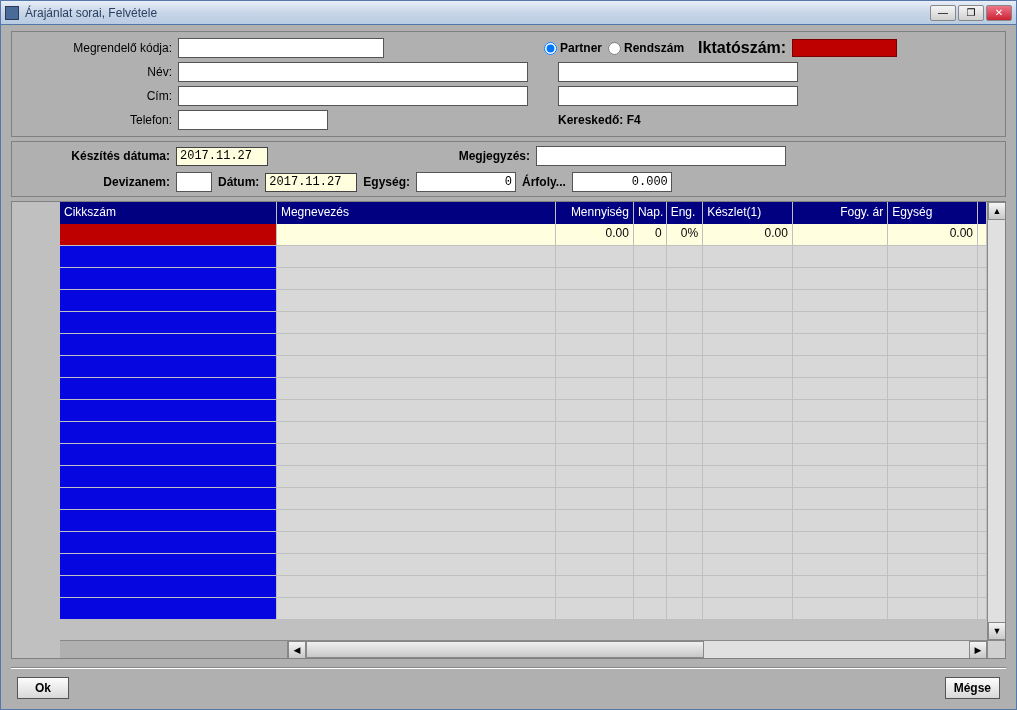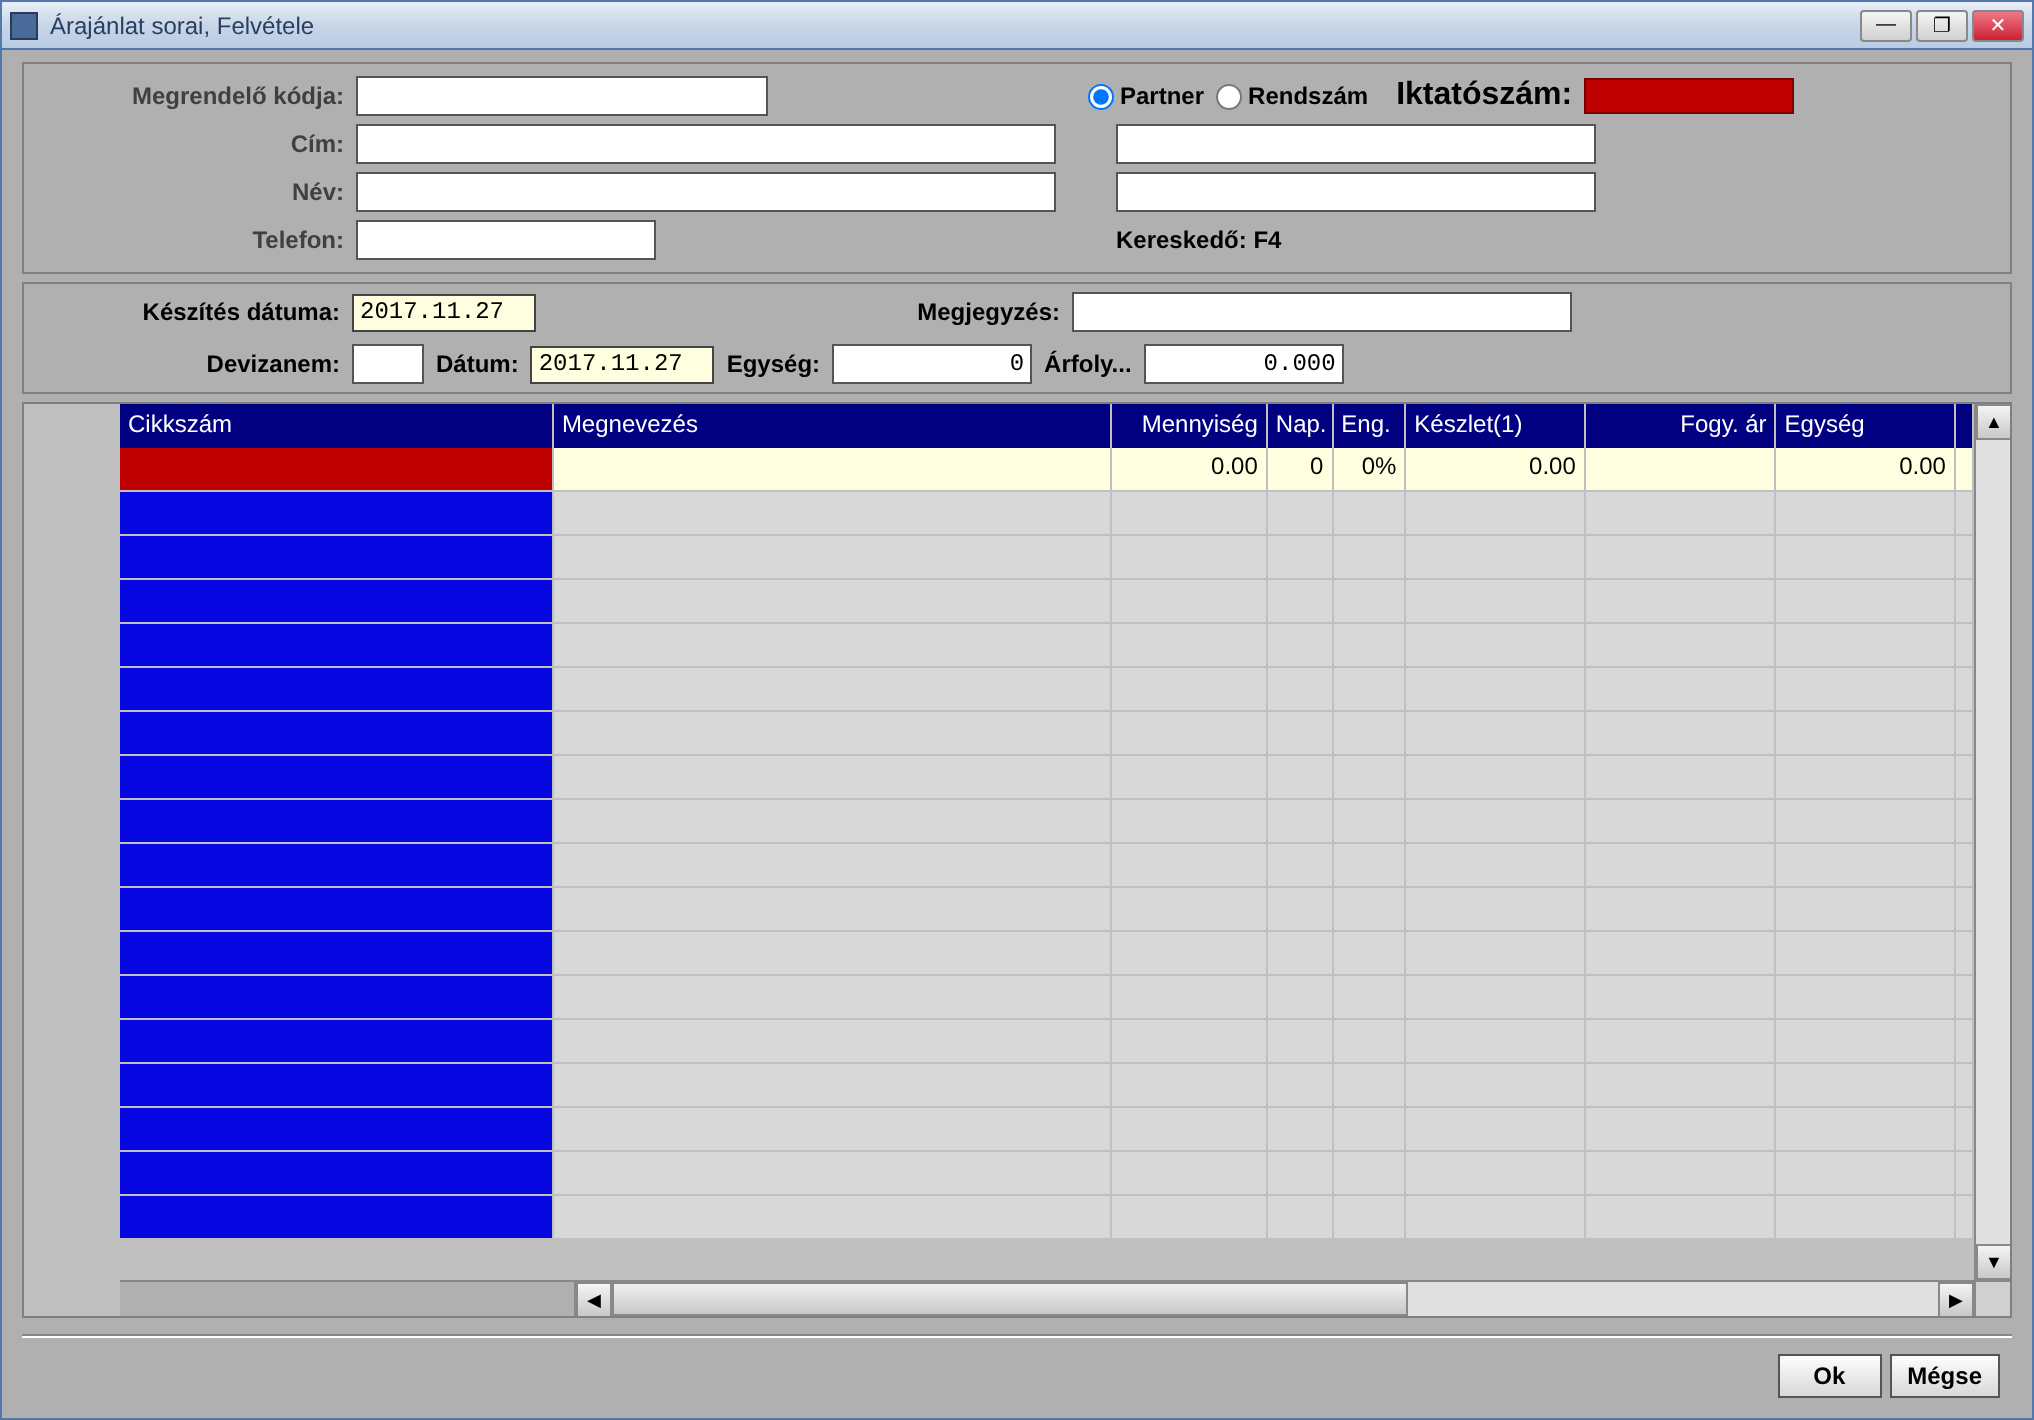--- a/index.html
+++ b/index.html
@@ -47,21 +47,21 @@
     flex-direction: column;
     gap: 4px;
     background: #b0b0b0;
   }
   .form-top {
     border: 1px solid #808080;
     padding: 6px 8px;
     background: #b0b0b0;
   }
   .row { display: flex; align-items: center; margin-bottom: 4px; }
-  .lbl { text-align: right; padding-right: 6px; color: #404040; font-weight: bold; font-size: 12px; }
+  .lbl { text-align: right; padding-right: 6px; color: #000000; font-weight: normal; font-size: 12px; }
   .lbl.w160 { width: 158px; }
   .inp {
     height: 20px; background: #fff; border: 1px solid #555; padding: 0 3px;
     font-size: 12px;
   }
   .radio-group { display: flex; align-items: center; gap: 6px; margin-left: auto; }
   .radio { display: flex; align-items: center; gap: 3px; font-size: 12px; font-weight: bold; }
   .radio input { margin: 0; }
   .ikt-label { font-size: 16px; margin-left: 8px; font-weight: bold; }
   .ikt-box { width: 105px; height: 18px; background: #bf0000; border: 1px solid #7a0000; display: inline-block; vertical-align: middle; }
@@ -138,21 +138,21 @@
     display: flex;
     border-top: 1px solid #888;
   }
   .hscroll .track { flex: 1; background: #e0e0e0; position: relative; }
   .hscroll .thumb { position: absolute; left: 0; top: 0; height: 100%; width: 60%; background: linear-gradient(to bottom, #f0f0f0, #c8c8c8); border: 1px solid #888; }
   .hscroll-offset { width: 228px; background: #b0b0b0; border-right:1px solid #888;}
   .hscroll-right-gap { width: 18px; background: #d0d0d0; border-left: 1px solid #888; }
 
   .footer-sep { height: 2px; border-top: 1px solid #888; border-bottom: 1px solid #fff; margin-top:4px;}
   .footer {
-    display: flex; justify-content: flex-end; align-items: center;
+    display: flex; justify-content: space-between; align-items: center;
     padding: 4px 6px 4px 6px;
     gap: 4px;
   }
   .btn {
     min-width: 52px; height: 22px;
     background: linear-gradient(to bottom, #fdfdfd, #d8d8d8);
     border: 1px solid #555;
     font-size: 12px; font-weight: bold;
     padding: 0 8px;
     cursor: pointer;
@@ -205,27 +205,27 @@
           </label>
           <label class="radio">
             <input type="radio" name="pr" style="">
             <span>Rendszám</span>
           </label>
           <span class="ikt-label">Iktatószám:</span>
           <span class="ikt-box"></span>
         </div>
       </div>
       <div class="row">
-        <span class="lbl w160">Cím:</span>
+        <span class="lbl w160">Név:</span>
         <input class="inp" style="width: 350px;" value="">
         <span style="width:30px"></span>
         <input class="inp" style="width: 240px;" value="">
       </div>
       <div class="row">
-        <span class="lbl w160">Név:</span>
+        <span class="lbl w160">Cím:</span>
         <input class="inp" style="width: 350px;" value="">
         <span style="width:30px"></span>
         <input class="inp" style="width: 240px;" value="">
       </div>
       <div class="row" style="margin-bottom:0">
         <span class="lbl w160">Telefon:</span>
         <input class="inp" style="width: 150px;" value="">
         <span style="width:230px"></span>
         <span style="font-weight:bold">Kereskedő: F4</span>
       </div>

